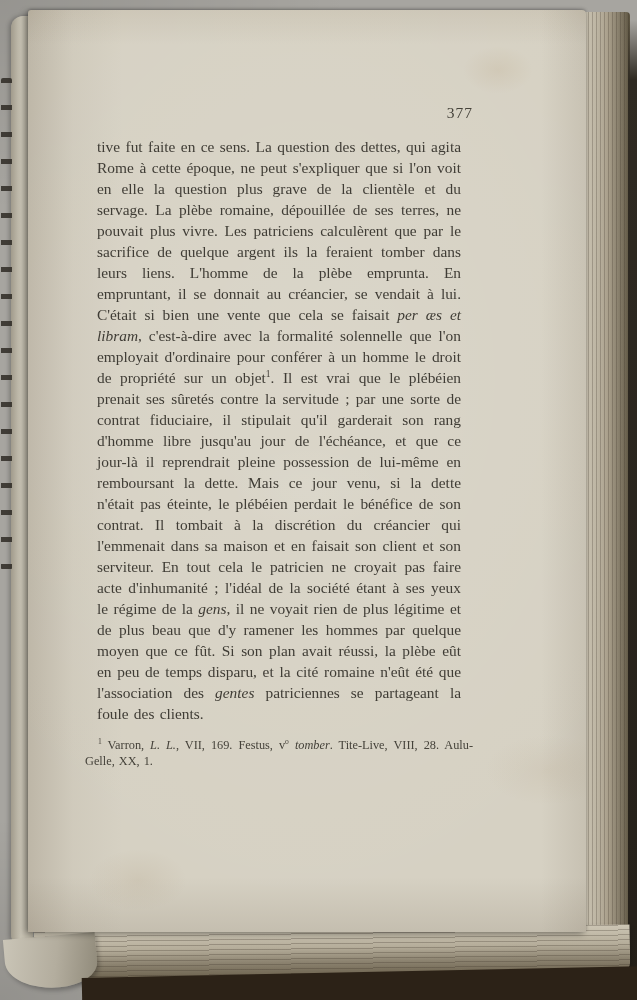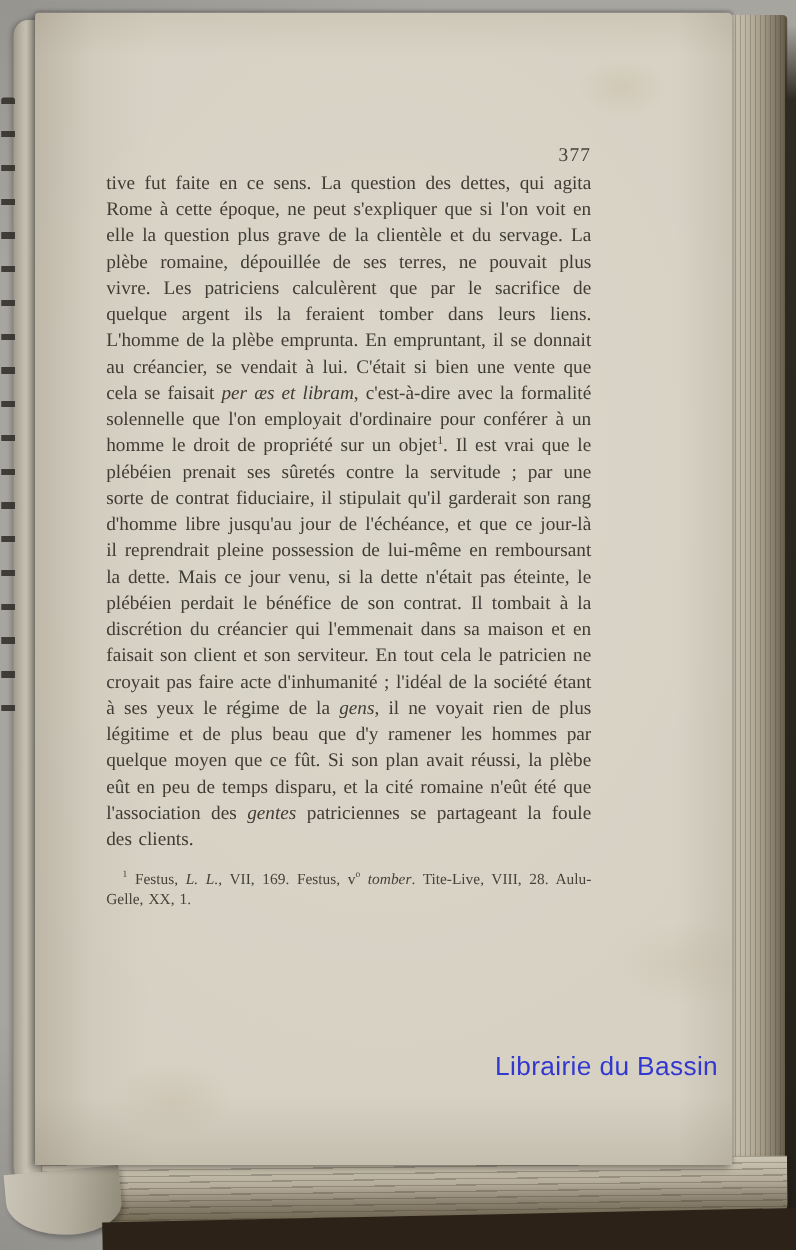--- a/index.html
+++ b/index.html
@@ -98,24 +98,24 @@
   }
   .pagehead{
     position:relative;height:22px;margin-bottom:12px;
     text-align:center;
   }
   .chapter{
     font-size:12.8px;letter-spacing:0.9px;color:#45423a;
     word-spacing:2px;
   }
   .pagenum{
-    position:absolute;right:0;top:12px;
+    position:absolute;right:0;top:0;
     font-size:15.5px;color:#45423a;letter-spacing:1px;
   }
-  .para{margin:0;}
+  .para{margin:12px;}
   .para.indent{text-indent:19px;}
   .it{font-style:italic;}
   sup{font-size:0.62em;line-height:0;vertical-align:super;}
   .footnote{
     margin-top:13px;
     font-size:12.3px;line-height:16px;
     text-indent:13px;
     word-spacing:1px;
     color:#45423a;
   }
@@ -147,19 +147,18 @@
 
     <div class="textblock">
       <div class="pagehead">
         <span class="pagenum">377</span>
       </div>
 
       <div id="paras">
           <p class="para"><span>tive fut faite en ce sens. La question des dettes, qui agita Rome à cette époque, ne peut s'expliquer que si l'on voit en elle la question plus grave de la clientèle et du servage. La plèbe romaine, dépouillée de ses terres, ne pouvait plus vivre. Les patriciens calculèrent que par le sacrifice de quelque argent ils la feraient tomber dans leurs liens. L'homme de la plèbe emprunta. En empruntant, il se donnait au créancier, se vendait à lui. C'était si bien une vente que cela se faisait </span><span class="it">per æs et libram</span><span>, c'est-à-dire avec la formalité solennelle que l'on employait d'ordinaire pour conférer à un homme le droit de propriété sur un objet</span><sup>1</sup><span>. Il est vrai que le plébéien prenait ses sûretés contre la servitude ; par une sorte de contrat fiduciaire, il stipulait qu'il garderait son rang d'homme libre jusqu'au jour de l'échéance, et que ce jour-là il reprendrait pleine possession de lui-même en remboursant la dette. Mais ce jour venu, si la dette n'était pas éteinte, le plébéien perdait le bénéfice de son contrat. Il tombait à la discrétion du créancier qui l'emmenait dans sa maison et en faisait son client et son serviteur. En tout cela le patricien ne croyait pas faire acte d'inhumanité ; l'idéal de la société étant à ses yeux le régime de la </span><span class="it">gens</span><span>, il ne voyait rien de plus légitime et de plus beau que d'y ramener les hommes par quelque moyen que ce fût. Si son plan avait réussi, la plèbe eût en peu de temps disparu, et la cité romaine n'eût été que l'association des </span><span class="it">gentes</span><span> patriciennes se partageant la foule des clients.</span></p>
         </div>
 
-      <div class="footnote" id="footnote"><sup>1</sup><span> Festus, </span><span class="it">L. L.</span><span>, VII, 169. Festus, v</span><sup>o</sup><span> </span><span class="it">tomber</span><span>. Tite-Live, VIII, 28. Aulu-Gelle, XX, 1.</span></div>
+      <div class="footnote" id="footnote"><sup>1</sup><span> Varron, </span><span class="it">L. L.</span><span>, VII, 169. Festus, v</span><sup>o</sup><span> </span><span class="it">tomber</span><span>. Tite-Live, VIII, 28. Aulu-Gelle, XX, 1.</span></div>
     </div>
   </div>
 
-  <div class="watermark">Librairie du Bassin</div>
 
 </div>
 
 </body></html>

